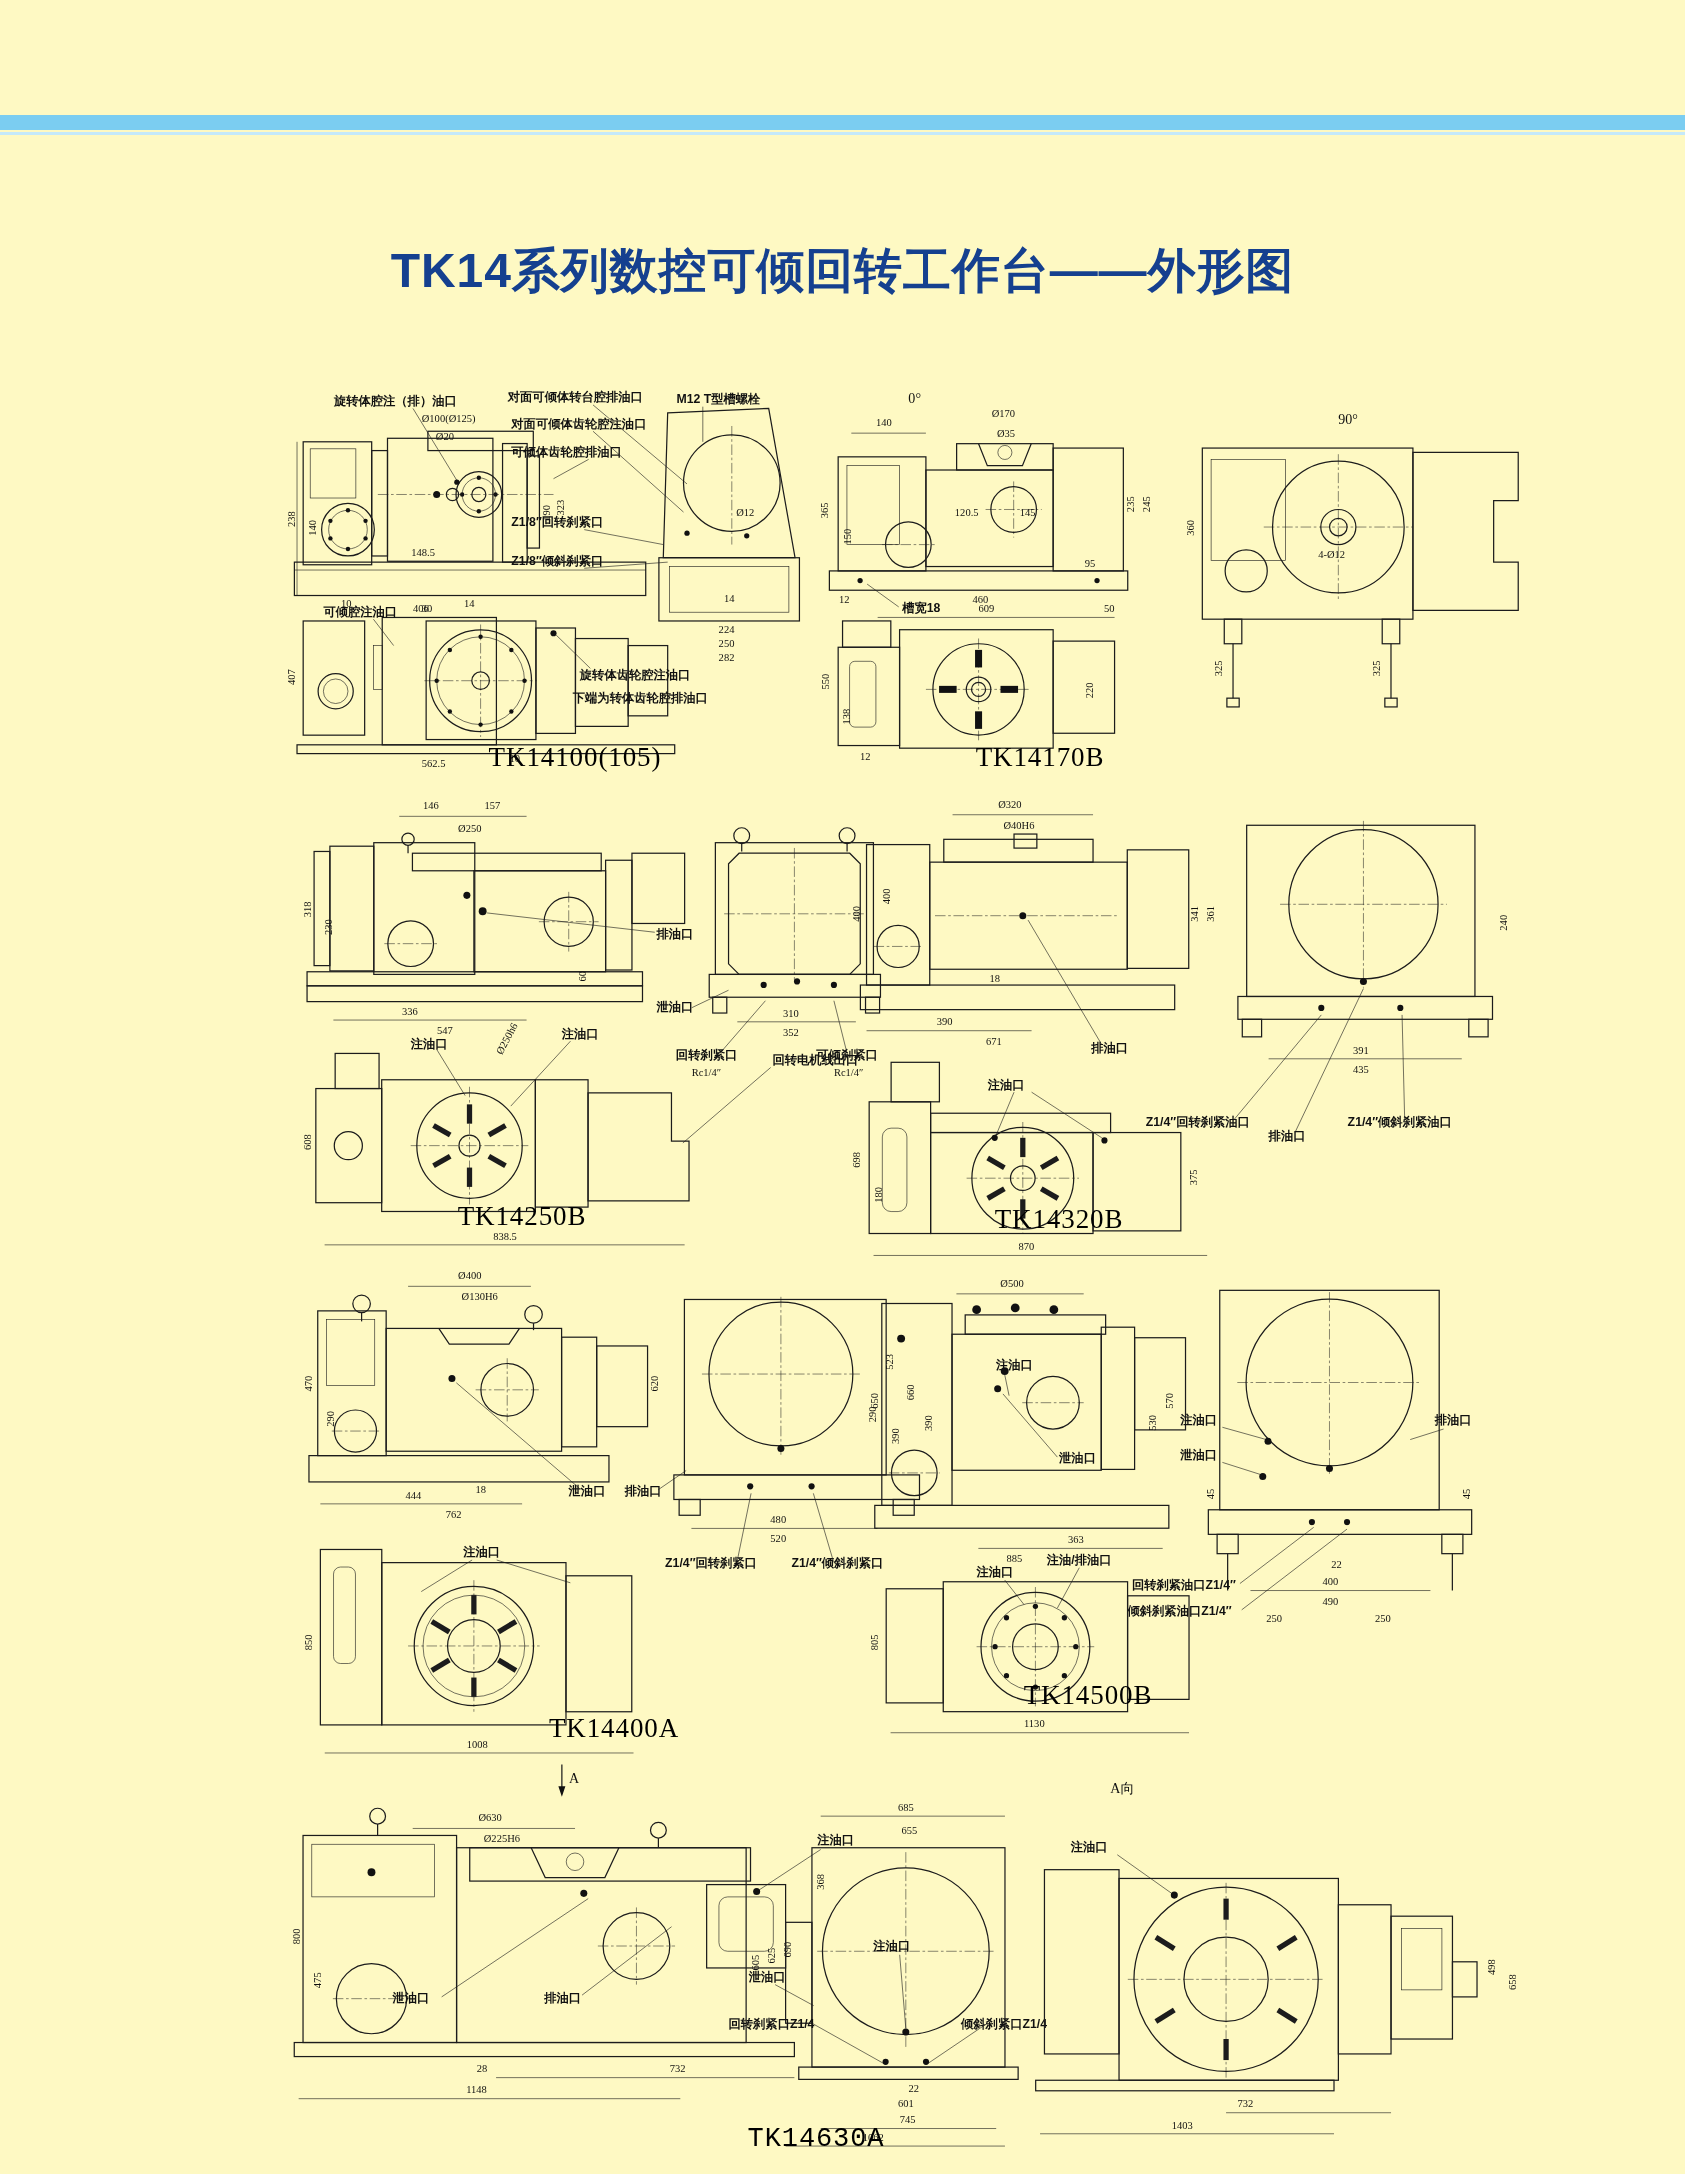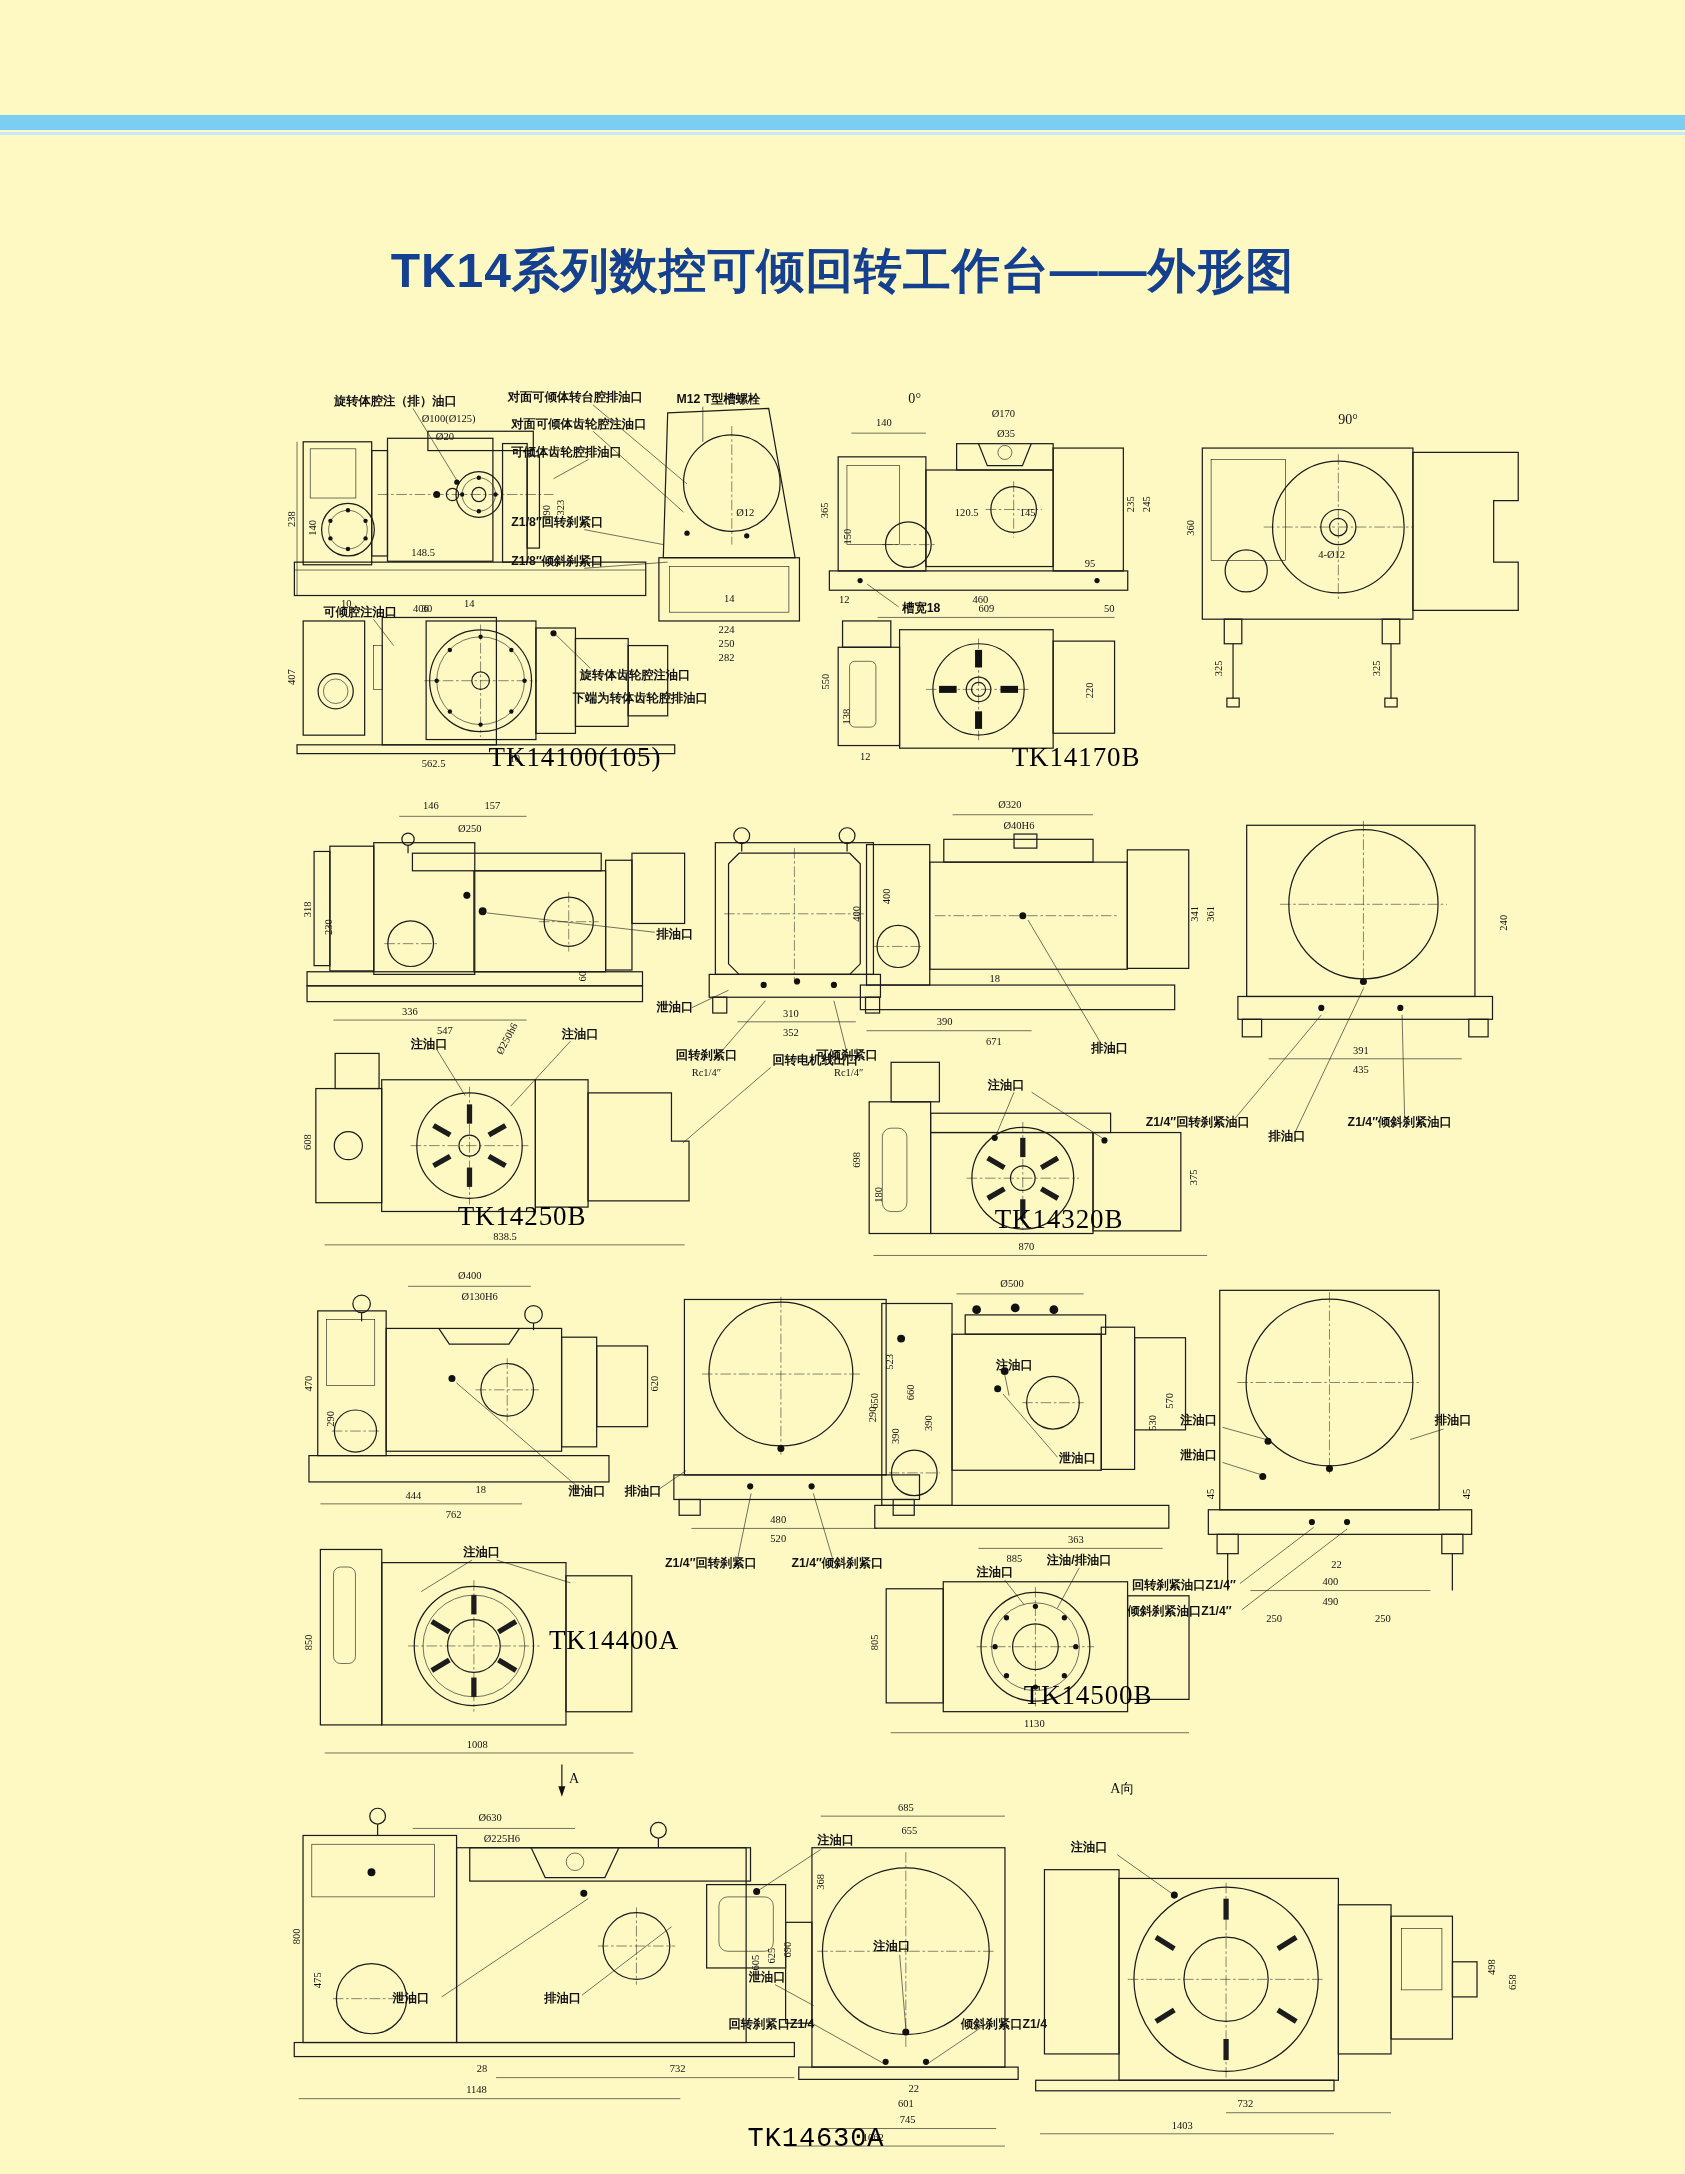--- a/index.html
+++ b/index.html
@@ -215,21 +215,21 @@
         <rect class="pt" x="171" y="375" width="8" height="20"></rect>
       <rect class="pt" x="130" y="346" width="20" height="8"></rect>
         <rect class="pt" x="200" y="346" width="20" height="8"></rect>
       <rect class="o" x="260" y="295" width="70" height="105"></rect>
       <text class="d" transform="rotate(-90 4 350)" x="4" y="350">550</text>
       <text class="d" transform="rotate(-90 28 390)" x="28" y="390">138</text>
       <text class="d" x="40" y="430">12</text>
       <text class="d" transform="rotate(-90 305 360)" x="305" y="360">220</text>
     </g>
   </svg>
-  <div class="model-label" style="left:1076px;top:742px;">TK14170B</div>
+  <div class="model-label" style="left:1040px;top:742px;">TK14170B</div>
 
   <svg style="left:307px;top:790px;" width="606" height="461" viewBox="0 0 690 525">
     <g>
       <text class="d" x="132" y="22">146</text>
       <text class="d" x="202" y="22">157</text>
       <line class="t" x1="105" y1="30" x2="250" y2="30"></line>
       <text class="d" x="172" y="48">Ø250</text>
       <circle class="o" cx="115" cy="56" r="7"></circle>
         <line class="o" x1="115" y1="63" x2="115" y2="72"></line>
       <rect class="o" x="8" y="70" width="18" height="130"></rect>
@@ -468,21 +468,21 @@
       <line class="sp" x1="142" y1="468" x2="162" y2="456"></line>
         <line class="sp" x1="218" y1="424" x2="238" y2="412"></line>
       <rect class="o" x="295" y="360" width="75" height="155"></rect>
       <line class="t" x1="188" y1="342" x2="130" y2="378"></line>
         <line class="t" x1="216" y1="342" x2="300" y2="368"></line>
       <text class="d" transform="rotate(-90 6 445)" x="6" y="445">850</text>
       <text class="d" x="182" y="556">1008</text>
       <line class="t" x1="20" y1="562" x2="372" y2="562"></line>
     </g>
   </svg>
-  <div class="model-label" style="left:614px;top:1625px;">TK14400A</div>
+  <div class="model-label" style="left:614px;top:1713px;">TK14400A</div>
 
   <svg style="left:873px;top:1264px;" width="654" height="474" viewBox="0 0 745 540">
     <g>
       <text class="d" x="145" y="26">Ø500</text>
       <line class="t" x1="95" y1="34" x2="240" y2="34"></line>
       <circle class="pt" cx="118" cy="52" r="5"></circle>
         <circle class="pt" cx="162" cy="50" r="5"></circle>
         <circle class="pt" cx="206" cy="52" r="5"></circle>
       <rect class="o" x="10" y="45" width="80" height="230"></rect>
       <circle class="pt" cx="32" cy="85" r="4.5"></circle>

